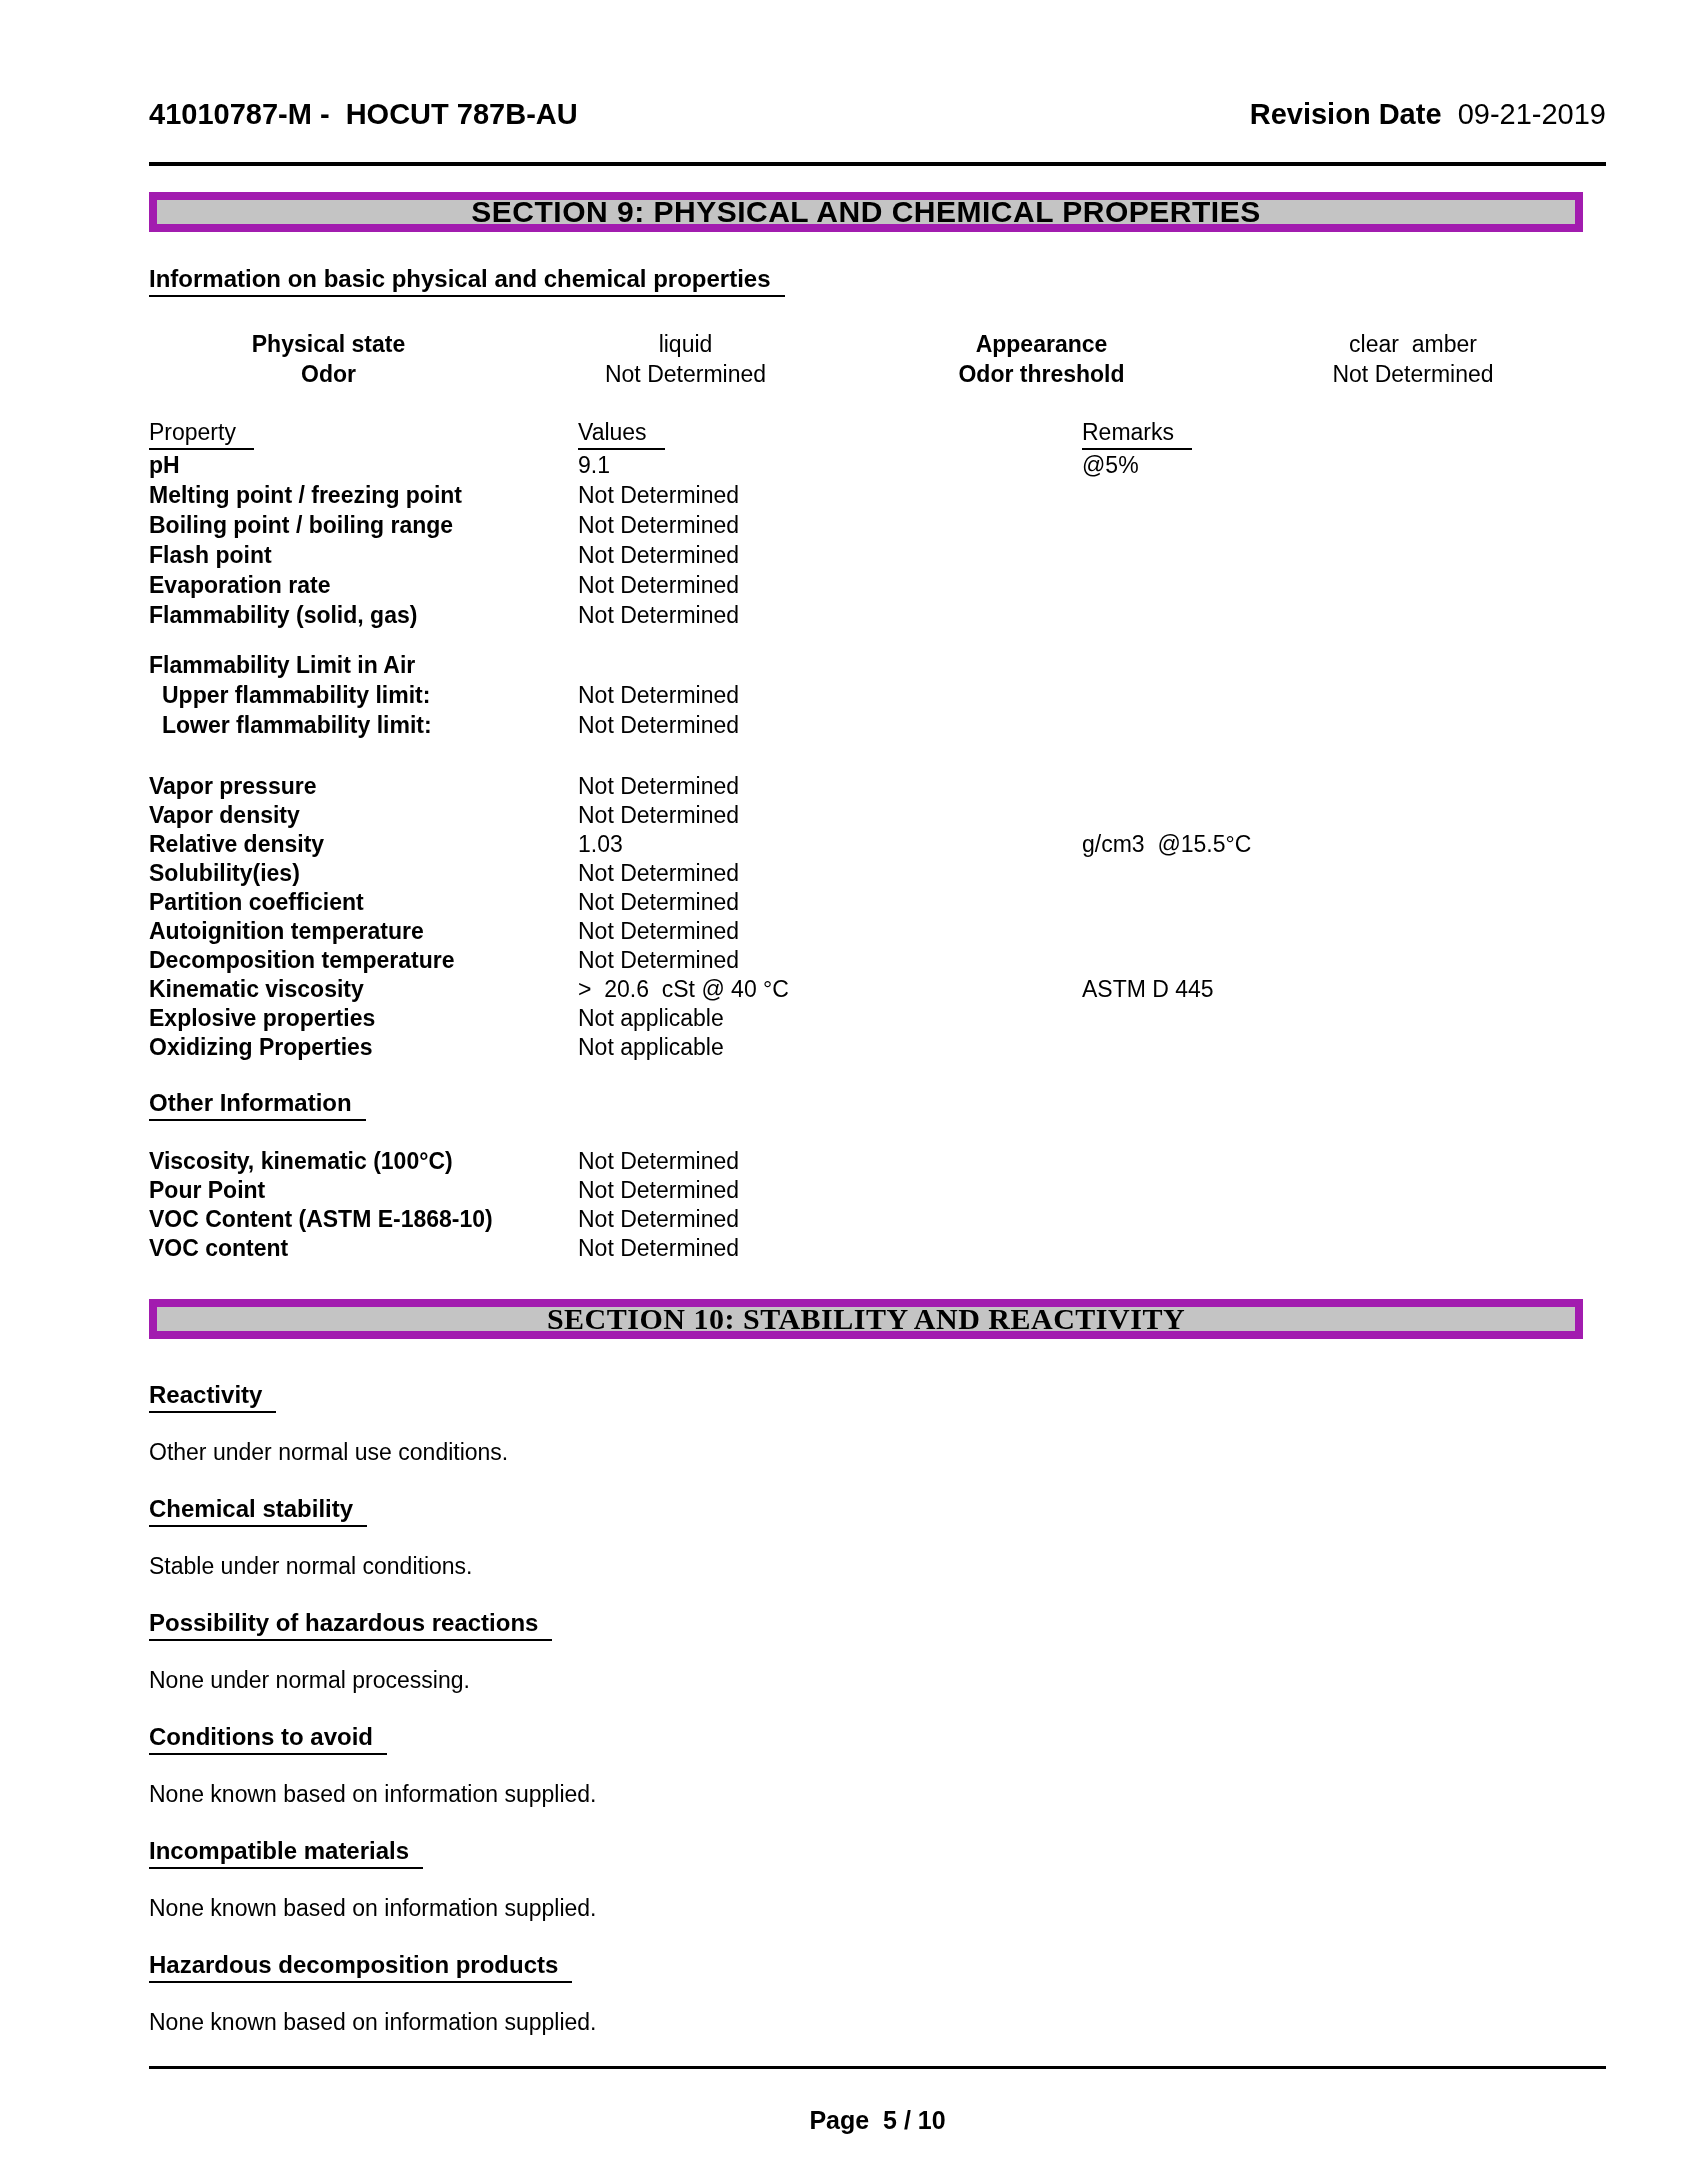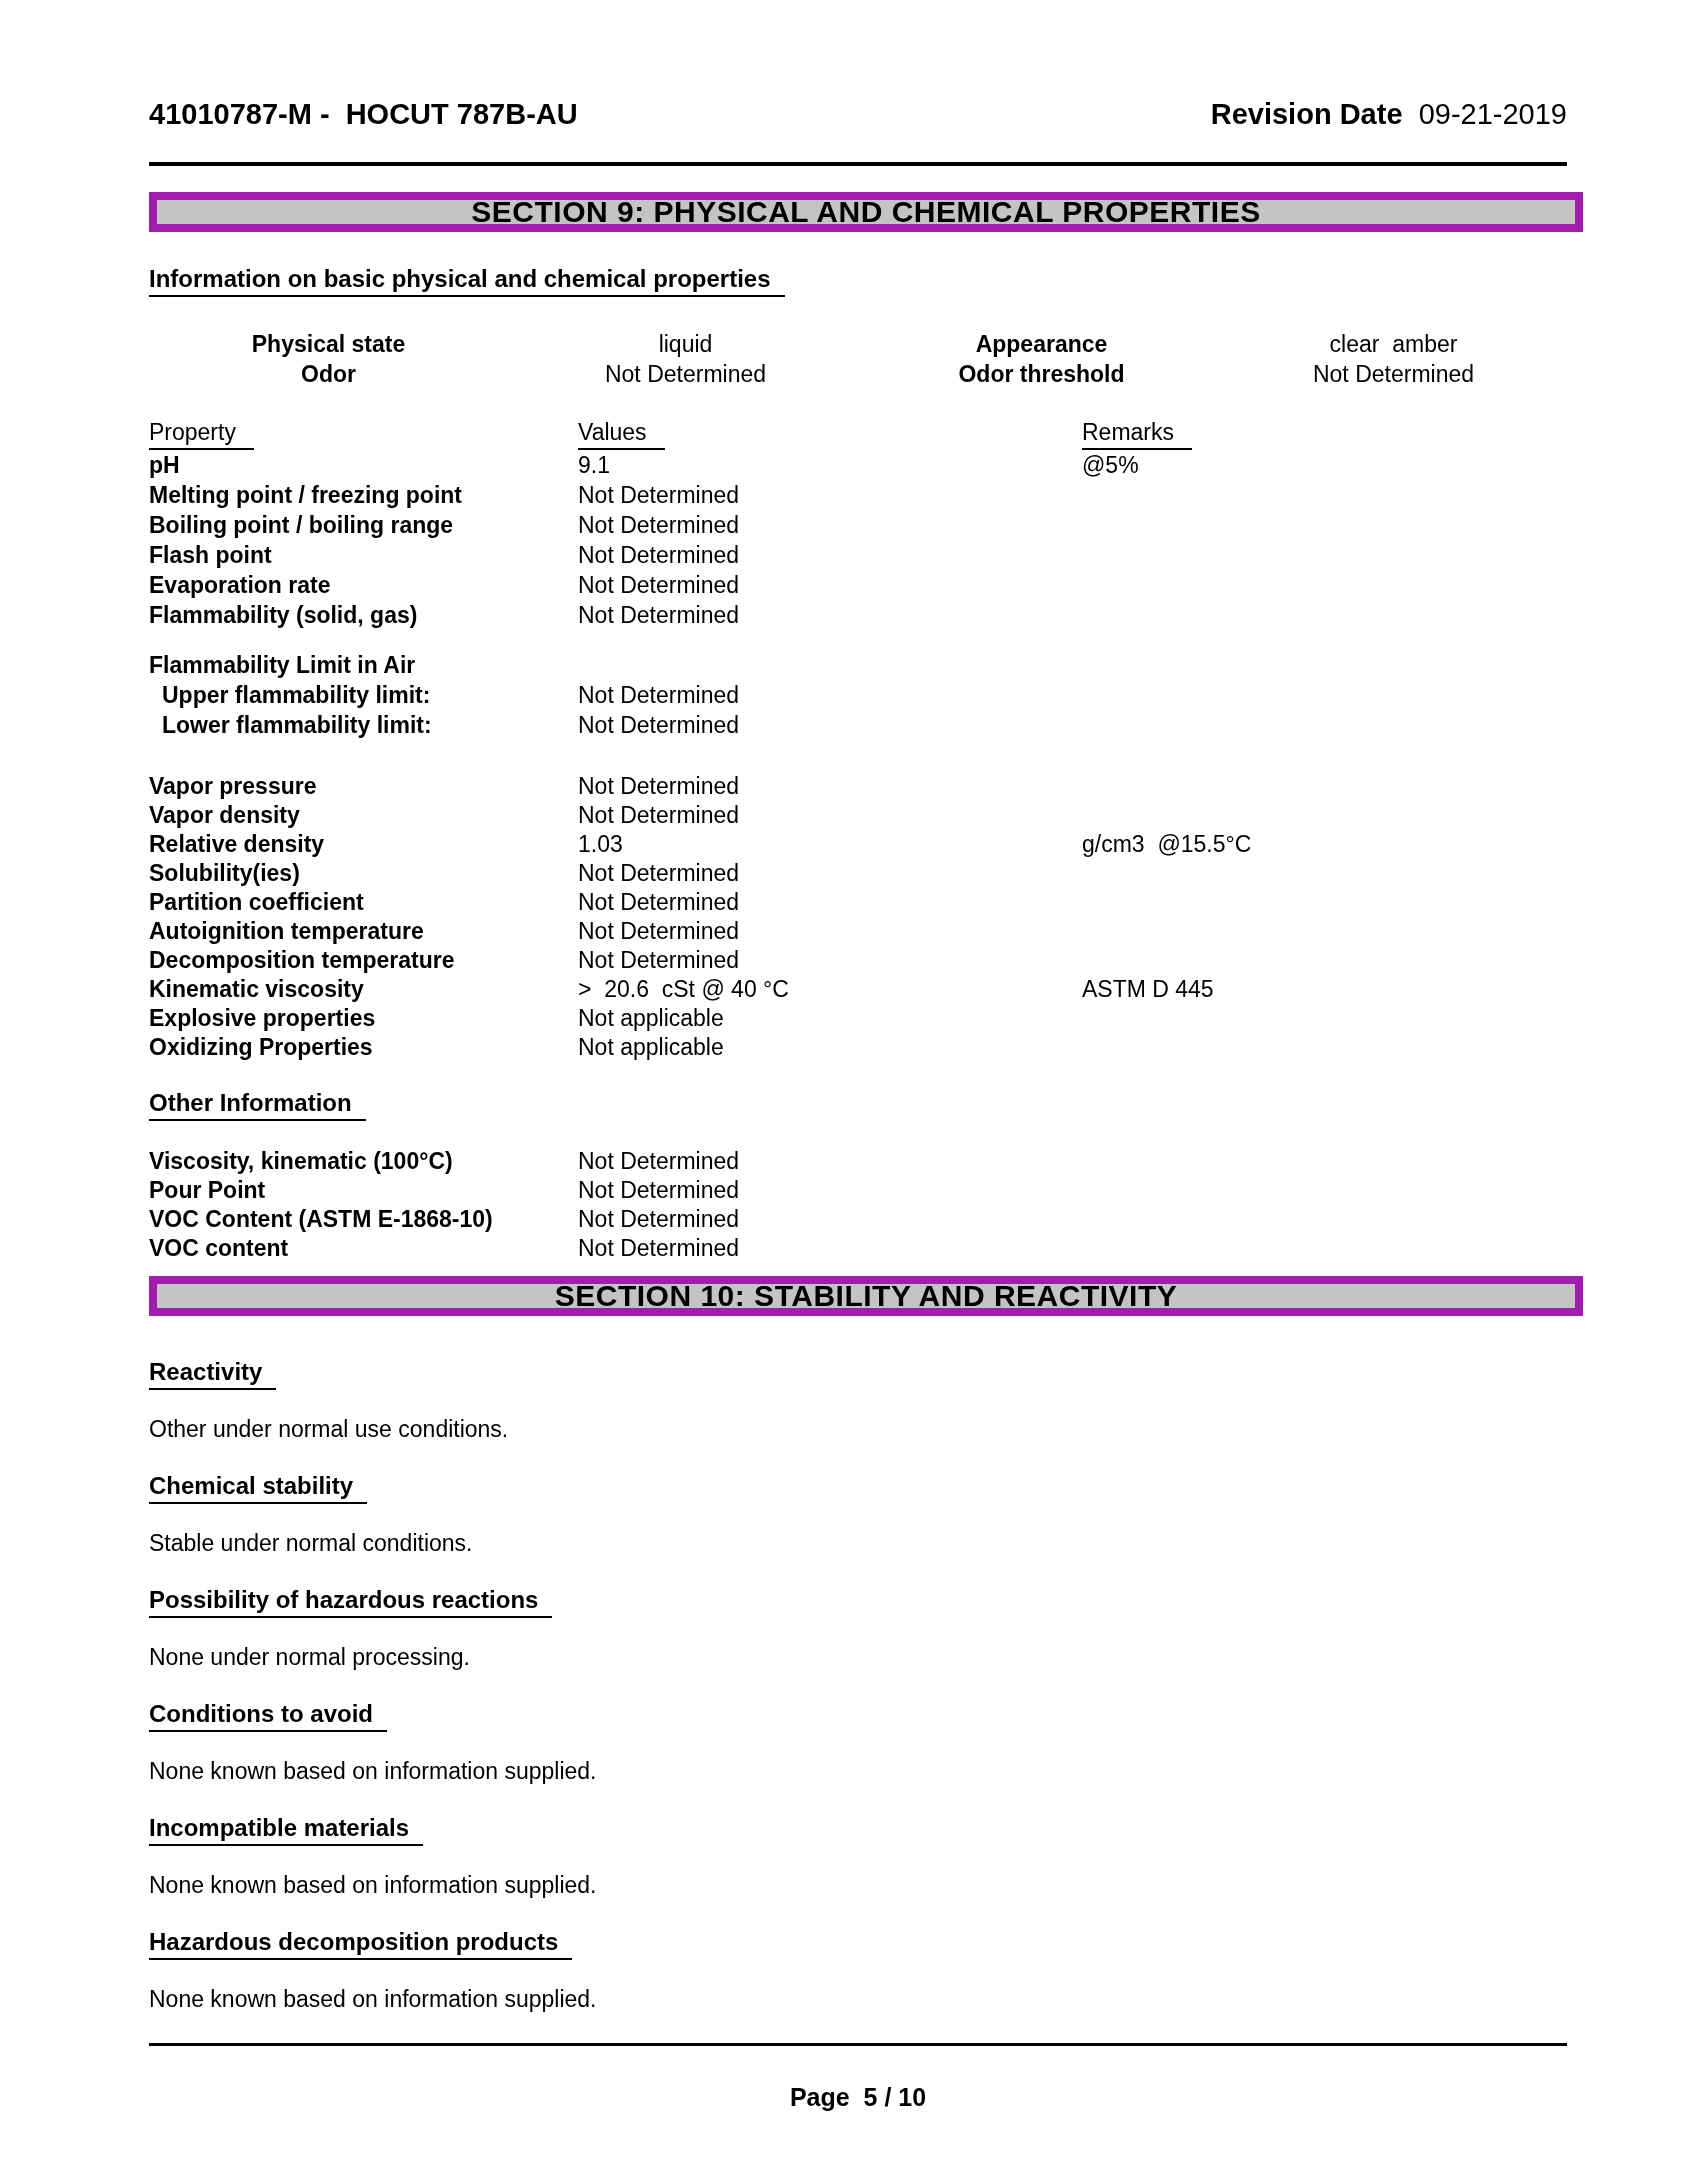--- a/index.html
+++ b/index.html
@@ -2,40 +2,40 @@
 <html><head>
 <meta charset="utf-8">
 <style>
   html,body{margin:0;padding:0;background:#ffffff;}
   body{
     width:1683px;height:2178px;
     font-family:"Liberation Sans","DejaVu Sans",sans-serif;
     color:#000;position:relative;overflow:hidden;
   }
   .page{position:absolute;top:0;left:0;width:1683px;height:2178px;
-        padding:0 116px 0 149px;box-sizing:border-box;}
+        padding:0 77px 0 149px;box-sizing:border-box;}
   .bold{font-weight:700;}
   .pre{white-space:pre-wrap;}
 
   
   .header-row{display:flex;justify-content:space-between;align-items:flex-end;
               margin-top:99px;font-size:29px;line-height:30px;}
   .doc-title{font-weight:700;white-space:pre-wrap;}
   .revision{white-space:pre-wrap;margin-left:32px;}
   .rule{background:#000;height:4px;margin-top:33px;}
   .rule-bottom{height:3px;margin-top:29px;}
 
   
   .banner{
     margin-top:26px;width:1434px;box-sizing:border-box;
     border:8px solid #a21caf;height:40px;
     display:flex;align-items:center;justify-content:center;
     font-weight:700;font-size:30px;letter-spacing:0.5px;
   }
-  .banner-10{margin-top:13px;}
+  .banner-10{margin-top:36px;font-family:Liberation Serif, serif;}
 
   
   .u{display:inline-block;border-bottom:2px solid #000;
      padding-right:14px;padding-bottom:2px;}
   .subhead{margin-top:33px;font-size:24px;line-height:28px;font-weight:700;}
   .subhead-other{margin-top:27px;}
 
   
   .summary{margin-top:32px;font-size:23px;line-height:30px;}
   .srow{display:grid;grid-template-columns:359px 355px 357px 1fr;text-align:center;}

